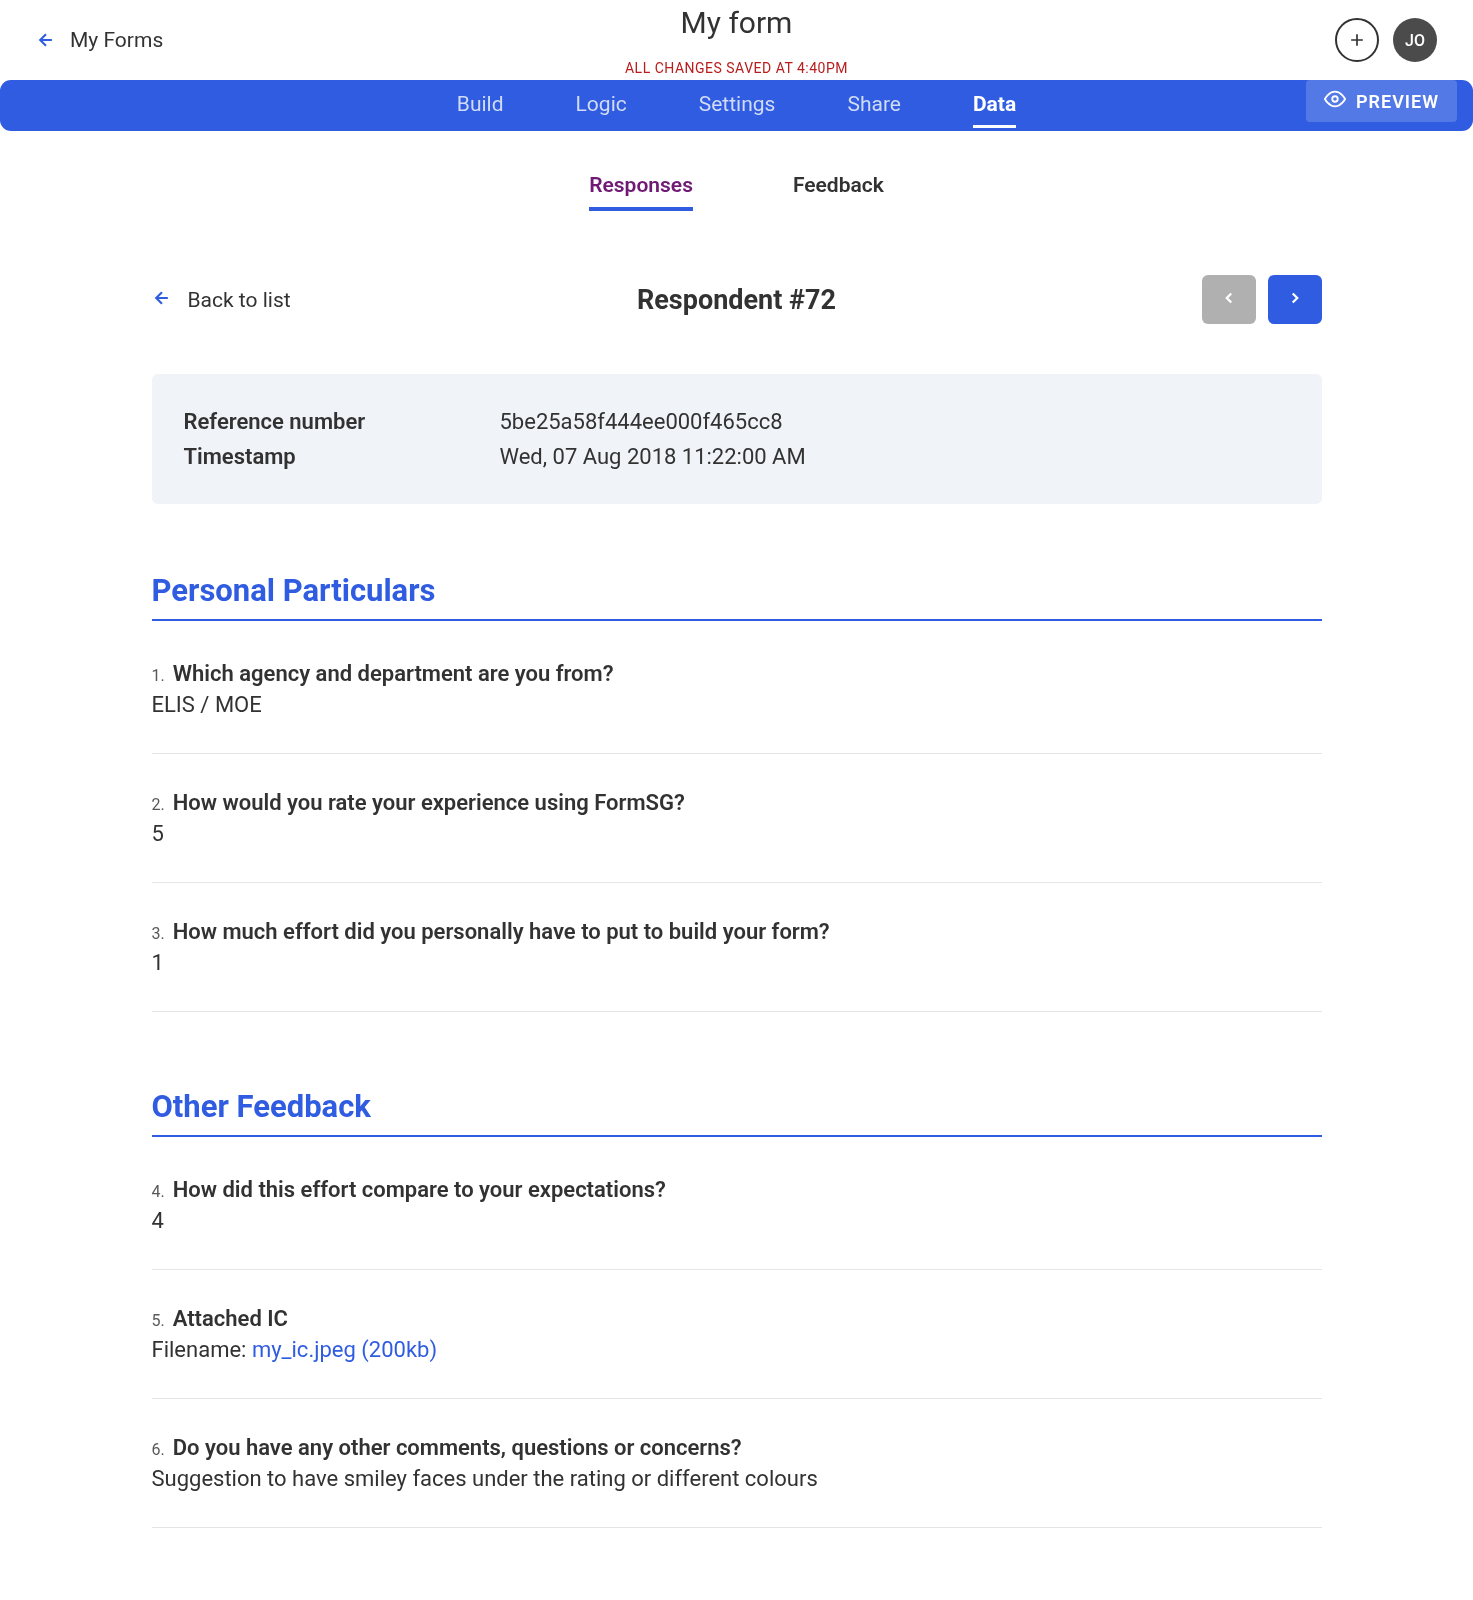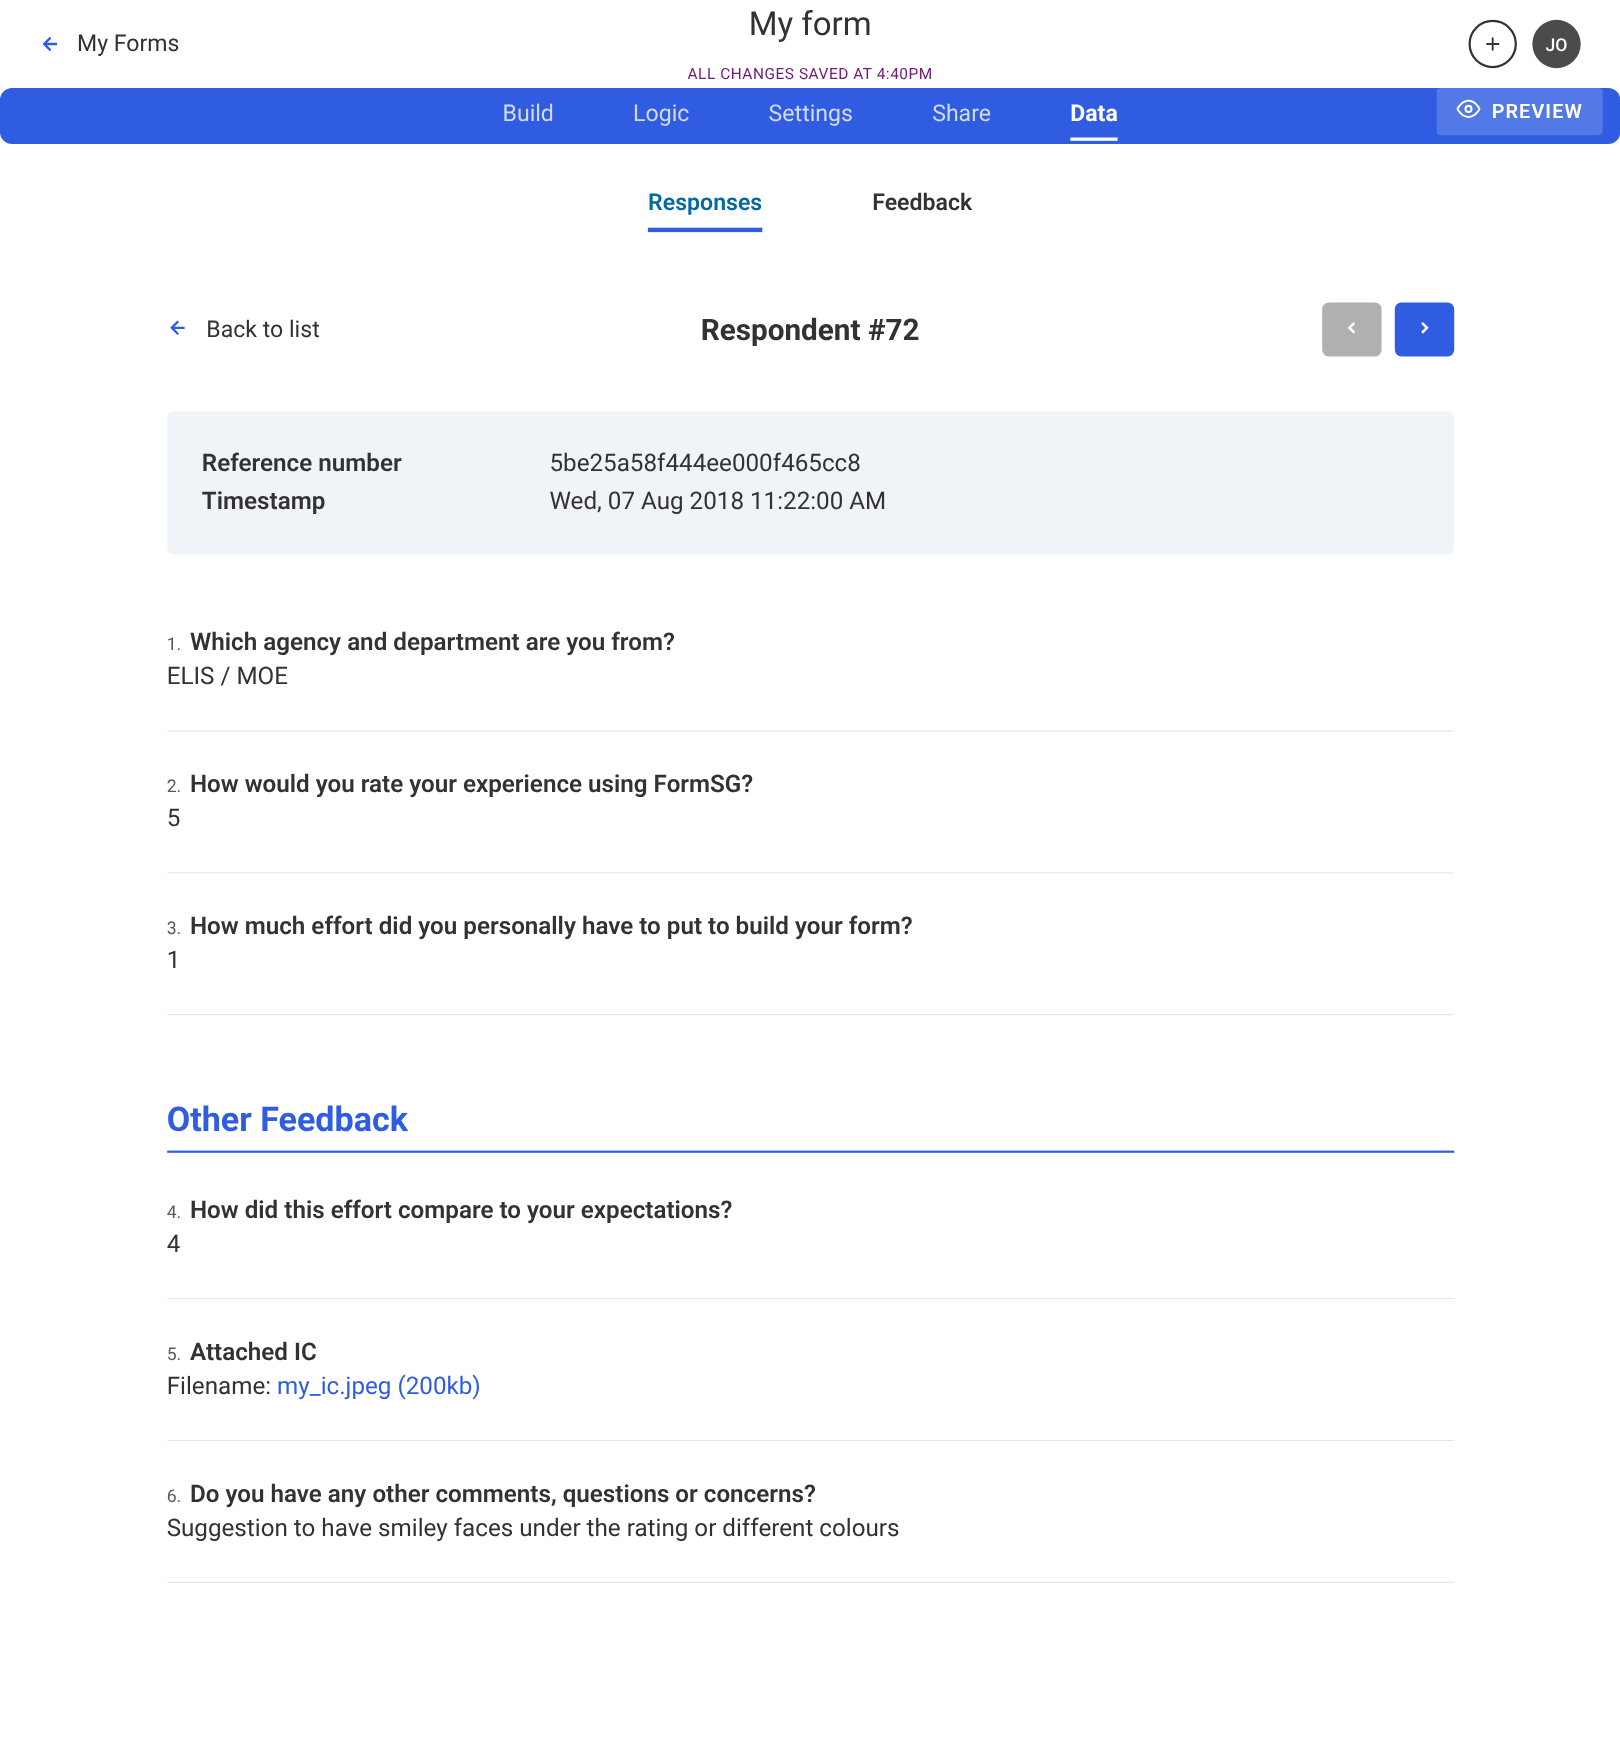--- a/index.html
+++ b/index.html
@@ -39,21 +39,21 @@
       left: 50%;
       transform: translateX(-50%);
     }
     .form-title {
       font-size: 30px;
       color: #323232;
       font-weight: 400;
     }
     .save-status {
       font-size: 14px;
-      color: #701a75;
+      color: #b91c1c;
       letter-spacing: 0.5px;
       text-transform: uppercase;
       margin-top: 20px;
     }
     .top-right {
       display: flex;
       align-items: flex-start;
       gap: 14px;
     }
     .circle-btn {
@@ -129,21 +129,21 @@
       padding-bottom: 8px;
     }
     .sub-tab {
       font-size: 21px;
       font-weight: 600;
       color: #323232;
       cursor: pointer;
       padding-bottom: 10px;
     }
     .sub-tab.active {
-      color: #0369a1;
+      color: #701a75;
       border-bottom: 4px solid #2f5ce0;
     }
     
     
     .content {
       max-width: 1170px;
       margin: 0 auto;
       padding: 56px 0 80px;
     }
     
@@ -345,20 +345,21 @@
     <div class="meta-row">
       <div class="meta-label">Reference number</div>
       <div class="meta-value">5be25a58f444ee000f465cc8</div>
     </div>
     <div class="meta-row">
       <div class="meta-label">Timestamp</div>
       <div class="meta-value">Wed, 07 Aug 2018 11:22:00 AM</div>
     </div>
   </div>
 
+  <div class="section-title">Personal Particulars</div>
 
   <div class="question-block">
     <div class="question-row">
       <span class="q-num">1.</span>
       <span class="q-text">Which agency and department are you from?</span>
     </div>
     <div class="answer-text">ELIS / MOE</div>
   </div>
 
   <div class="question-block">

